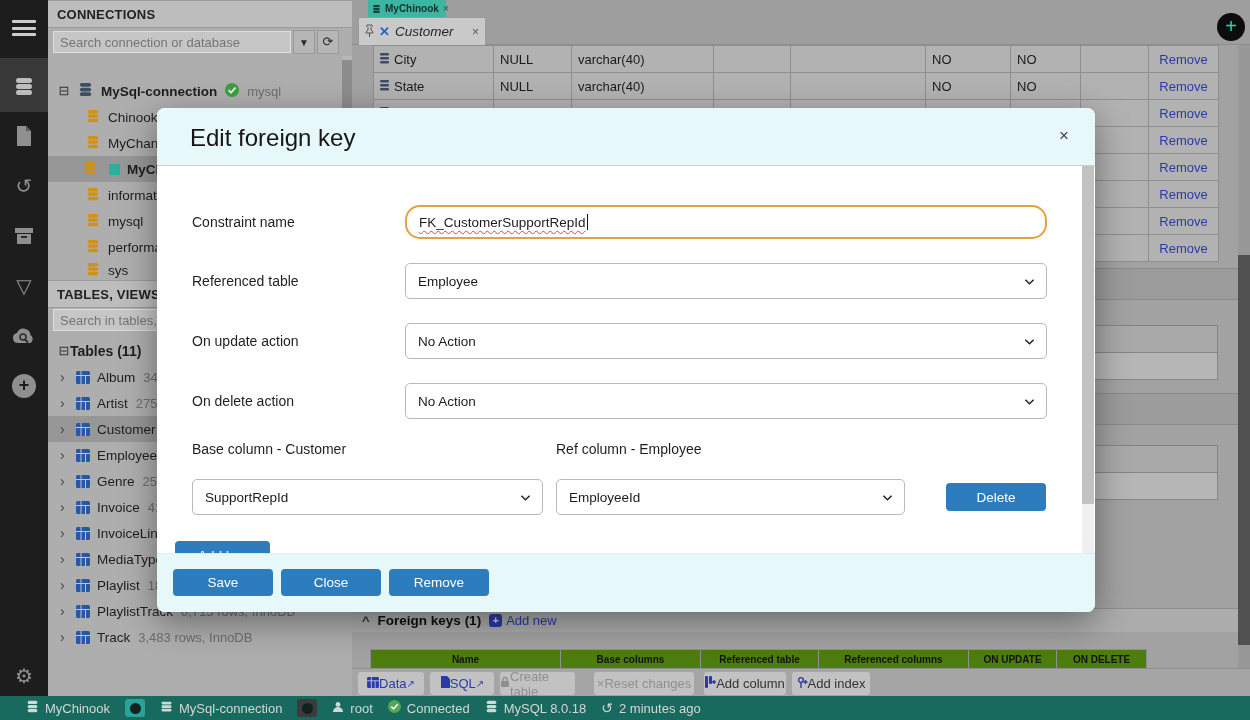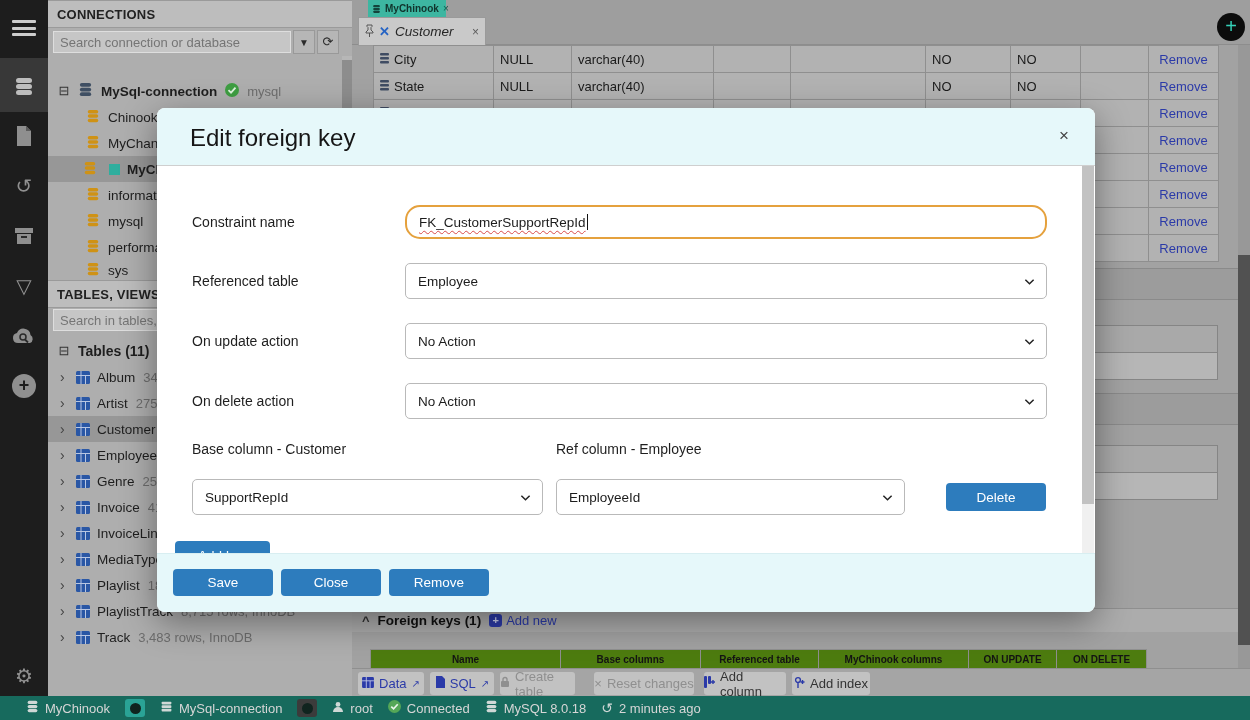--- a/index.html
+++ b/index.html
@@ -60,21 +60,21 @@
   #fk-bar { position:absolute; left:0; top:608px; width:886px; height:24px; background:#acacac; border-top:1px solid #8f8f8f; display:flex; align-items:center; gap:8px; padding-left:10px; }
   #fk-bar .caret { font-size:13px; color:#333; font-weight:bold; }
   #fk-bar .title { font-size:13.5px; font-weight:bold; color:#101010; }
   #fk-bar .addnew { font-size:13px; color:#2b3aa8; cursor:pointer; display:flex; align-items:center; gap:4px; }
   #fk-bar .plus-badge { width:13px; height:13px; border-radius:3px; background:#2b3aa8; color:#cfd4f2; font-size:11px; line-height:12px; text-align:center; font-weight:bold; }
   #fk-head { position:absolute; left:18px; top:649px; display:grid; grid-template-columns:190px 140px 118px 150px 88px 90px; border-left:1px solid #8f8f8f; border-top:1px solid #8f8f8f; }
   #fk-head .cell { height:20px; background:#4d7c0f; border-right:1px solid #8f8f8f; border-bottom:1px solid #8f8f8f; font-size:10px; font-weight:bold; color:#141414; display:flex; align-items:center; justify-content:center; }
 
   
   #toolbar { position:absolute; left:0; top:668px; width:898px; height:28px; background:#a5a5a5; border-top:1px solid #8f8f8f; }
-  .tb-btn { position:absolute; top:3px; height:23px; background:#c2c2c2; border-radius:3px; font-size:13px; display:flex; align-items:center; justify-content:center; gap:5px; cursor:pointer; }
+  .tb-btn { position:absolute; top:3px; height:23px; background:#c2c2c2; border-radius:3px; font-size:13px; display:flex; align-items:center; justify-content:center; cursor:pointer; }
   .tb-btn .ext { font-size:10px; }
   .tb-blue { color:#2b3aa8; }
   .tb-disabled { color:#8f8f8f; cursor:default; }
   .tb-dark { color:#333; }
 
   
   #main-scroll { position:absolute; left:886px; top:45px; width:12px; height:623px; background:#989898; }
   #main-scroll .thumb { position:absolute; left:0; top:210px; width:12px; height:390px; background:#515151; }
 
   
@@ -254,21 +254,21 @@
     <span>sys</span>
   </div>
   <div class="scrollbar-v" style="left:294px; top:56px; height:224px">
       <div class="thumb" style="top:4px; height:48px"></div>
     </div>
 
   <div class="panel-header" style="top:280px">TABLES, VIEWS</div>
   <input class="abs" style="left: 5px; top: 309px; width: 290px; height: 22px; background: rgb(198, 198, 198); border: 1px solid rgb(222, 222, 222); font-size: 13px; color: rgb(51, 51, 51); padding: 0px 6px; font-family: &quot;Liberation Sans&quot;, sans-serif;" type="text" placeholder="Search in tables, views">
   <div class="row" style="top:338px">
     <span class="expander">⊟</span>
-    <span class="bold" style="margin-left:8px; font-size:14px">Tables (11)</span>
+    <span class="bold" style="margin-left:0; font-size:14px">Tables (11)</span>
   </div>
 
   <div id="tables-list">
 
       <div class="row table-row" style="top: 364px;">
         <span class="chev">›</span>
         <span style="margin:0 7px 0 6px; display:inline-flex">
           <svg width="14" height="13" viewBox="0 0 14 13">
             <rect x="0" y="0" width="14" height="13" rx="1.5" fill="#2a57a5"></rect>
             <line x1="0" y1="4.5" x2="14" y2="4.5" stroke="#b8c6e2" stroke-width="1"></line>
@@ -636,21 +636,21 @@
       <span class="plus-badge">+</span>
       <span>Add new</span>
     </span>
   </div>
 
   <div id="fk-head">
 
   <div class="cell">Name</div>
       <div class="cell">Base columns</div>
       <div class="cell">Referenced table</div>
-      <div class="cell">MyChinook columns</div>
+      <div class="cell">Referenced columns</div>
       <div class="cell">ON UPDATE</div>
       <div class="cell">ON DELETE</div>
     </div>
 
   <div id="toolbar">
     <div class="tb-btn tb-blue" style="left:6px; width:66px">
       <span><svg width="12" height="11" viewBox="0 0 14 13">
             <rect x="0" y="0" width="14" height="13" rx="1.5" fill="#2b3aa8"></rect>
             <line x1="0" y1="4.5" x2="14" y2="4.5" stroke="#c6cbe8" stroke-width="1"></line>
             <line x1="5" y1="0" x2="5" y2="13" stroke="#c6cbe8" stroke-width="1"></line>

